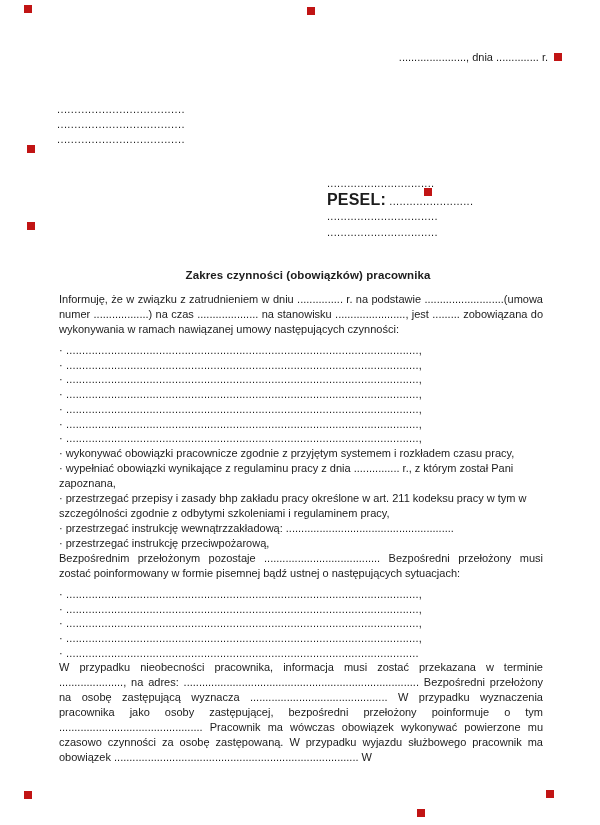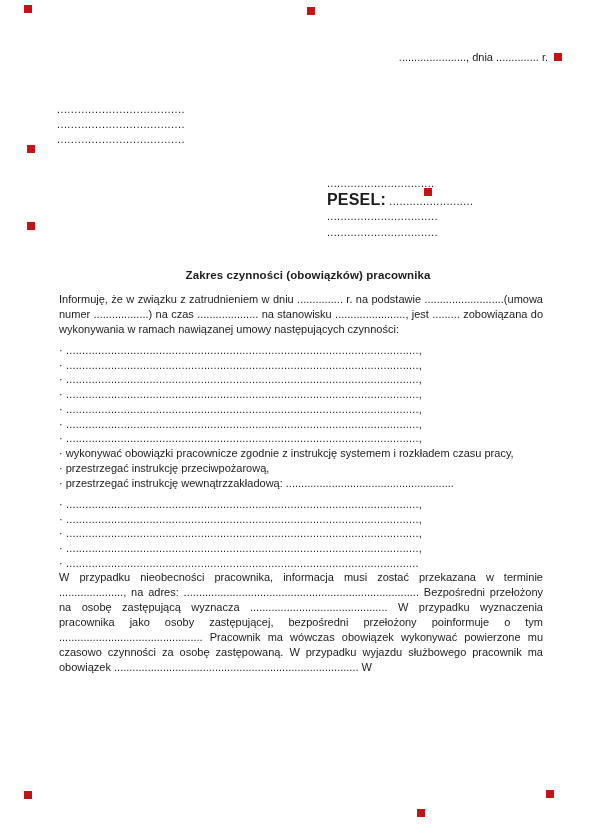--- a/index.html
+++ b/index.html
@@ -76,25 +76,28 @@
         <div>· ..............................................................................................................,</div>
         <div>· ..............................................................................................................,</div>
         <div>· ..............................................................................................................,</div>
         <div>· ..............................................................................................................,</div>
         <div>· ..............................................................................................................,</div>
         <div>· ..............................................................................................................,</div>
         <div>· ..............................................................................................................,</div>
       </div>
 
     <div class="bullet-list">
-        <div>· wykonywać obowiązki pracownicze zgodnie z instrukcję systemem i rozkładem czasu pracy,</div>
+        <div>· wykonywać obowiązki pracownicze zgodnie z przyjętym systemem i rozkładem czasu pracy,</div>
+        <div>· wypełniać obowiązki wynikające z regulaminu pracy z dnia ............... r., z którym został Pani zapoznana,</div>
+        <div>· przestrzegać przepisy i zasady bhp zakładu pracy określone w art. 211 kodeksu pracy w tym w szczególności zgodnie z odbytymi szkoleniami i regulaminem pracy,</div>
+        <div>· przestrzegać instrukcję wewnątrzzakładową: .......................................................</div>
         <div>· przestrzegać instrukcję przeciwpożarową,</div>
-        <div>· przestrzegać instrukcję wewnątrzzakładową: .......................................................</div>
       </div>
 
+    <p class="just gap-top">Bezpośrednim przełożonym pozostaje ...................................... Bezpośredni przełożony musi zostać poinformowany w formie pisemnej bądź ustnej o następujących sytuacjach:</p>
 
     <div class="blank-list">
         <div>· ..............................................................................................................,</div>
         <div>· ..............................................................................................................,</div>
         <div>· ..............................................................................................................,</div>
         <div>· ..............................................................................................................,</div>
         <div>· ..............................................................................................................</div>
       </div>
 
     <p class="just">W przypadku nieobecności pracownika, informacja musi zostać przekazana w terminie ....................., na adres: ............................................................................. Bezpośredni przełożony na osobę zastępującą wyznacza ............................................. W przypadku wyznaczenia pracownika jako osoby zastępującej, bezpośredni przełożony poinformuje o tym ............................................... Pracownik ma wówczas obowiązek wykonywać powierzone mu czasowo czynności za osobę zastępowaną. W przypadku wyjazdu służbowego pracownik ma obowiązek ................................................................................ W</p>

